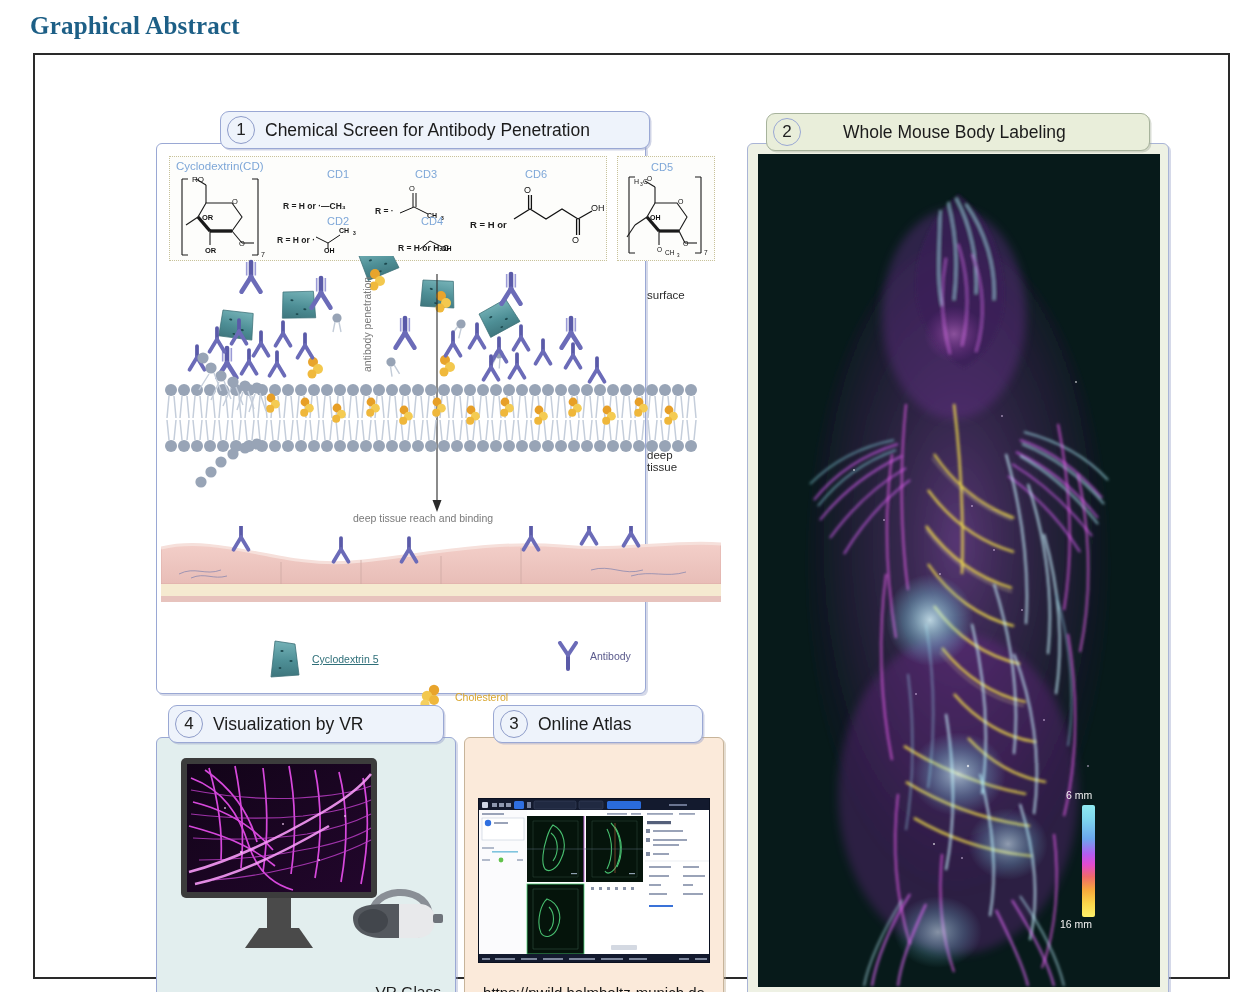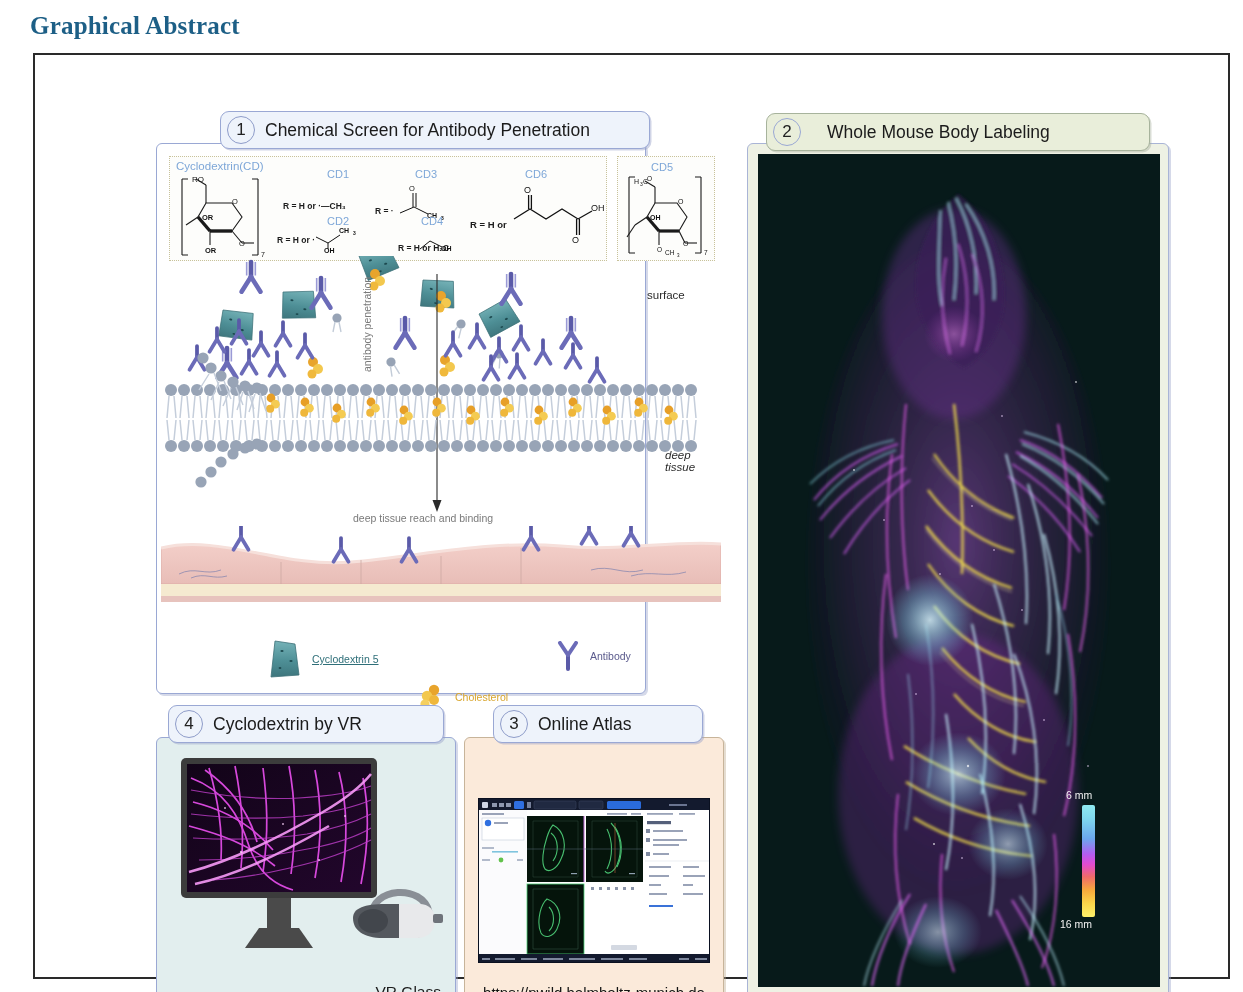--- a/index.html
+++ b/index.html
@@ -67,21 +67,21 @@
     border-radius: 6px;
     box-shadow: 2px 2px 0 rgba(150,160,200,.4);
   }
 
   
   #p1-head { left: 185px; top: 56px; width: 430px; }
   #p1-body { left: 121px; top: 88px; width: 490px; height: 551px; background: #ffffff; }
 
   
   #p2-head { left: 731px; top: 58px; width: 384px; justify-content: flex-start; }
-  #p2-head .ptitle { margin-left: 16px; }
+  #p2-head .ptitle { margin-left: 32px; }
   #p2-body { left: 712px; top: 88px; width: 422px; height: 871px; background: #eef1e4; border-color: #a9b4d6; }
   #p2-img {
     position: absolute; left: 10px; top: 10px;
     width: 402px; height: 833px;
     background: #071a1a;
     overflow: hidden;
   }
 
   
   #p4-head { left: 133px; top: 650px; width: 276px; }
@@ -345,21 +345,21 @@
         <use href="#ab" transform="translate(66,92) scale(1.35)"></use>
         <use href="#ab" transform="translate(410,62) scale(1.35)"></use>
 
         <use href="#lipFree" transform="translate(176,62)"></use>
         <use href="#lipFree" transform="translate(300,68) rotate(25)"></use>
         <use href="#lipFree" transform="translate(230,106) rotate(-20)"></use>
         <use href="#lipFree" transform="translate(338,98) rotate(15)"></use>
       </svg>
 
       <div class="diag-text" style="left:490px;top:145px;">surface</div>
-      <div class="diag-text" style="left:508px;top:305px;font-style:italic;">deep tissue</div>
+      <div class="diag-text" style="left:490px;top:305px;">deep tissue</div>
 
       <svg width="26" height="240" viewBox="0 0 26 240" style="position:absolute;left:267px;top:130px;">
         <line x1="13" y1="0" x2="13" y2="228" stroke="#2b2b2b" stroke-width="1.1"></line>
         <path d="M13 238 L8.5 226 L17.5 226 Z" fill="#2b2b2b"></path>
       </svg>
       <div class="diag-text diag-text-gray" style="left:204px;top:228px;transform:rotate(-90deg);transform-origin:left top;white-space:nowrap;">antibody penetration</div>
 
       <svg id="membrane-svg" width="560" height="180" viewBox="0 0 560 180" style="left:4px;top:170px;">
         <defs>
           <g id="ab2">
@@ -859,21 +859,21 @@
         <div id="colorbar-wrap">
           <div class="cb-label" id="cb-top">6 mm</div>
           <div id="colorbar-grad"></div>
           <div class="cb-label" id="cb-bot">16 mm</div>
         </div>
       </div>
     </div>
 
     <div class="panel-head head-blue" id="p4-head">
       <div class="num">4</div>
-      <div class="ptitle">Cyclodextrin by VR</div>
+      <div class="ptitle">Visualization by VR</div>
     </div>
 
     <div class="panel-body" id="p4-body">
       <svg id="vr-monitor" width="200" height="200" viewBox="0 0 200 200">
         <defs>
           <linearGradient id="vesselBg" x1="0" y1="0" x2="1" y2="1">
             <stop offset="0%" stop-color="#120418"></stop>
             <stop offset="100%" stop-color="#22062c"></stop>
           </linearGradient>
         </defs>

